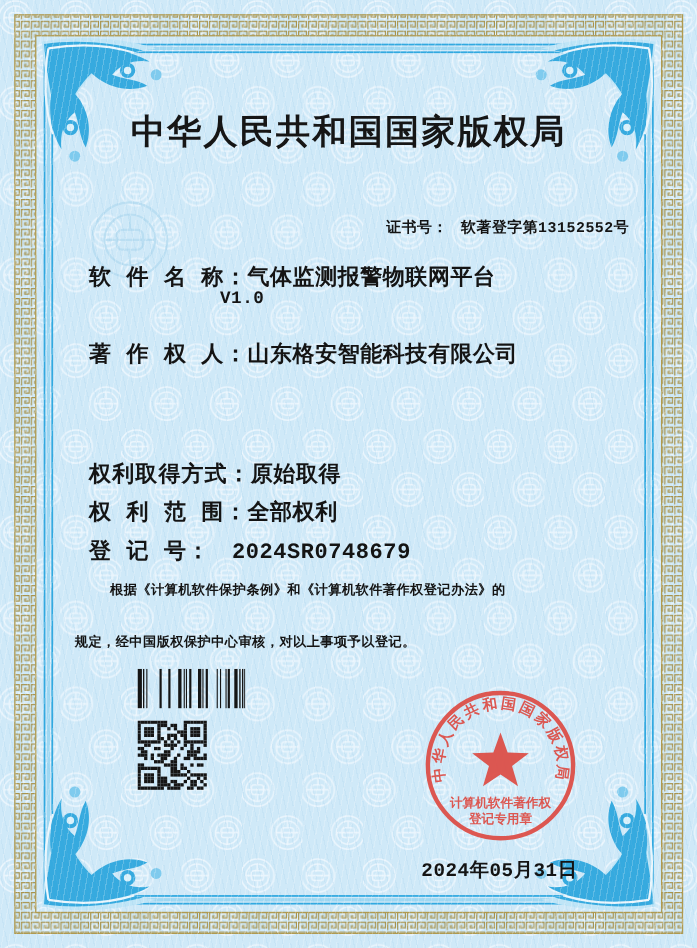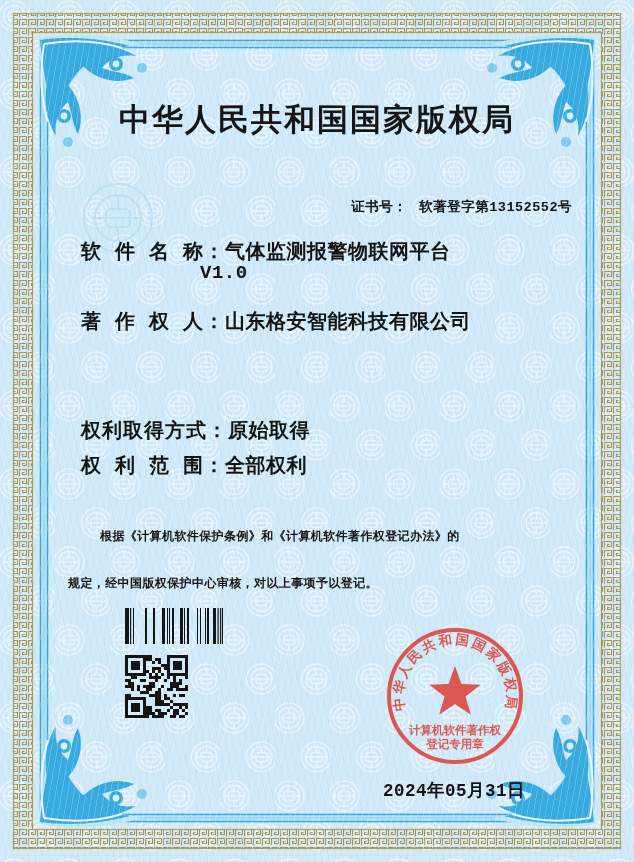--- a/index.html
+++ b/index.html
@@ -26,21 +26,21 @@
     color:#161616;white-space:nowrap;
   }
   .certno{
     top:198px;right:62px;
     font-size:13.5px;font-weight:bold;letter-spacing:.5px;white-space:nowrap;
   }
   .certno .val{margin-left:12px;}
   .field-row{left:81px;font-size:20px;font-weight:bold;white-space:nowrap;}
   .field-row .lbl{display:inline-block;min-width:130px;letter-spacing:1px;}
   .field-row .val{letter-spacing:.5px;}
-  .version-line{left:200px;font-size:19px;font-weight:bold;letter-spacing:.5px;}
+  .version-line{left:200px;font-size:16px;font-weight:bold;letter-spacing:.5px;}
   .statement{font-size:12px;font-weight:bold;letter-spacing:.4px;white-space:nowrap;}
   .date{
     left:383px;top:778px;width:150px;
     font-size:17.5px;font-weight:bold;letter-spacing:.5px;white-space:nowrap;
   }
   .seal-svg{position:absolute;left:380px;top:621px;opacity:.92;mix-blend-mode:multiply;}
   .barcode-svg{position:absolute;left:125px;top:608px;}
   .qr-svg{position:absolute;left:125px;top:655px;}
 </style>
 </head>
@@ -130,20 +130,23 @@
     </div>
 
     <div class="abs field-row" style="top:417px">
       <span class="lbl">权利取得方式：</span><span class="val">原始取得</span>
     </div>
 
     <div class="abs field-row" style="top:452px">
       <span class="lbl">权 利 范 围：</span><span class="val">全部权利</span>
     </div>
 
+    <div class="abs field-row" style="top:487px">
+      <span class="lbl">登  记  号：</span><span class="val">2024SR0748679</span>
+    </div>
 
     <div class="abs statement" style="left:100px;top:528px">根据《计算机软件保护条例》和《计算机软件著作权登记办法》的</div>
     <div class="abs statement" style="left:68px;top:575px">规定，经中国版权保护中心审核，对以上事项予以登记。</div>
 
     <svg class="barcode-svg" width="98" height="36" viewBox="0 0 98 36">
         <rect x="0" y="0" width="4" height="36" fill="#151515"></rect>
         <rect x="5" y="0" width="1.2" height="36" fill="#151515"></rect>
         <rect x="8" y="0" width="1" height="36" fill="#151515"></rect>
         <rect x="20" y="0" width="2" height="36" fill="#151515"></rect>
         <rect x="28" y="0" width="2" height="36" fill="#151515"></rect>

